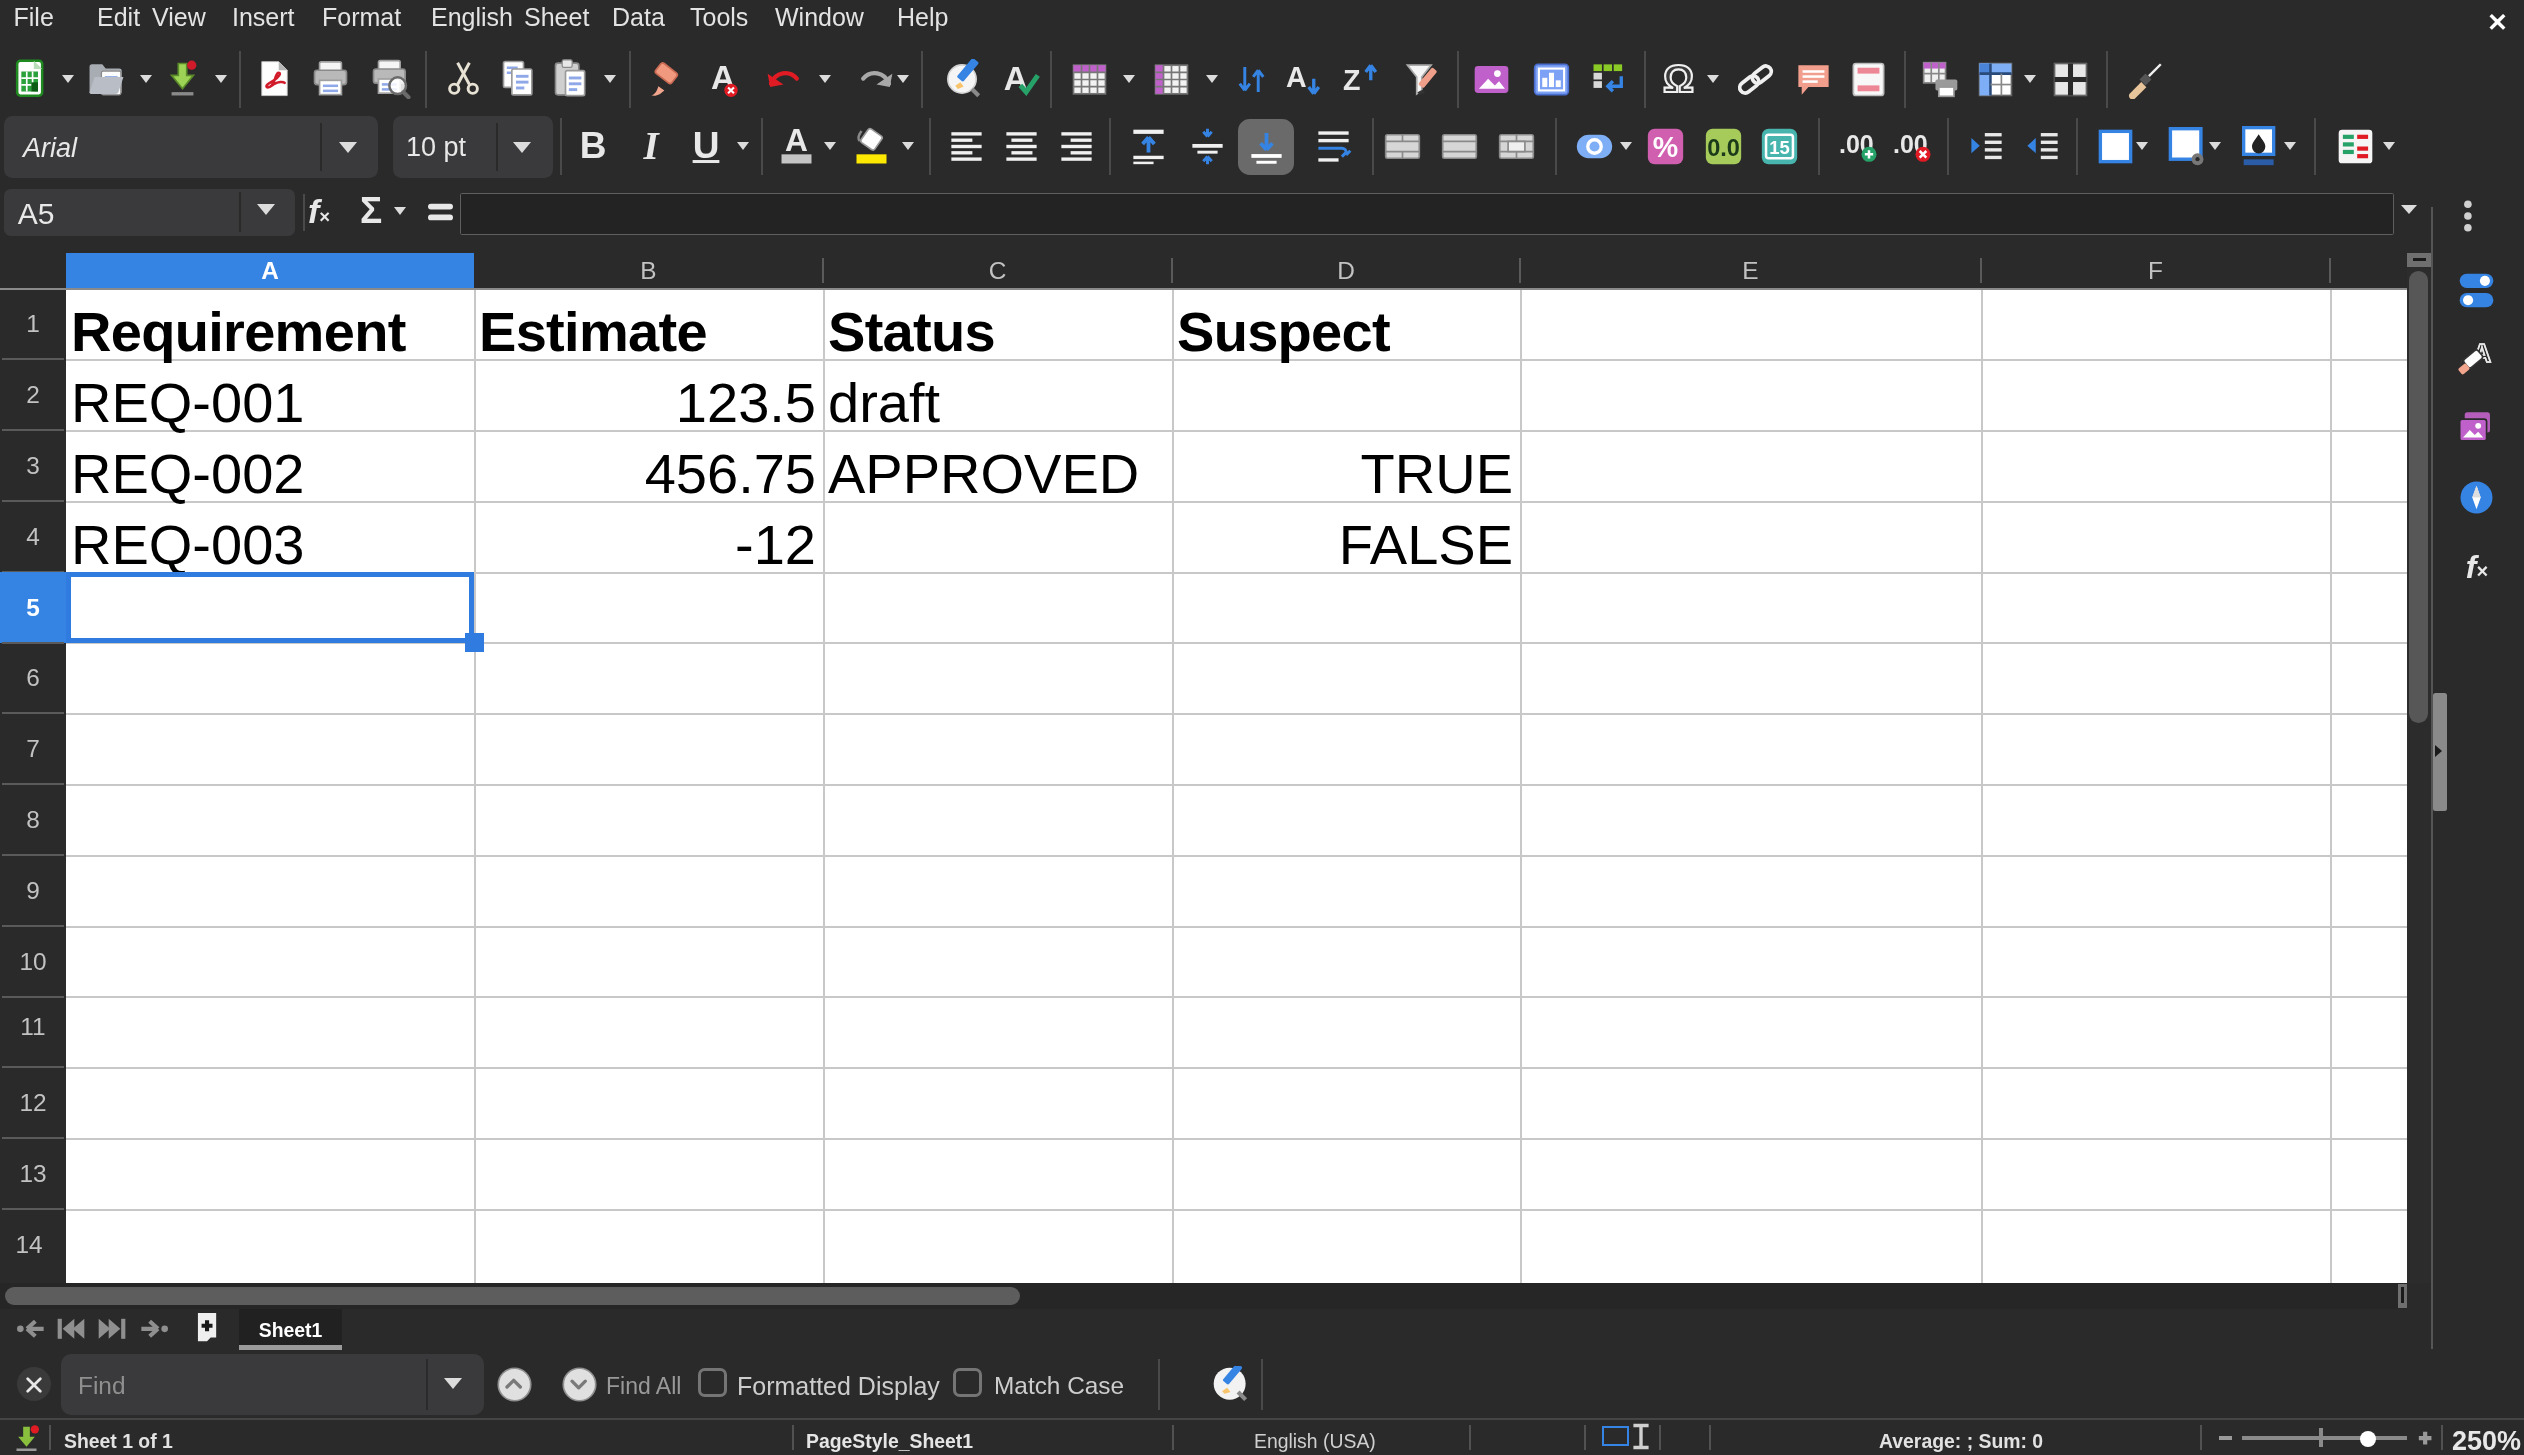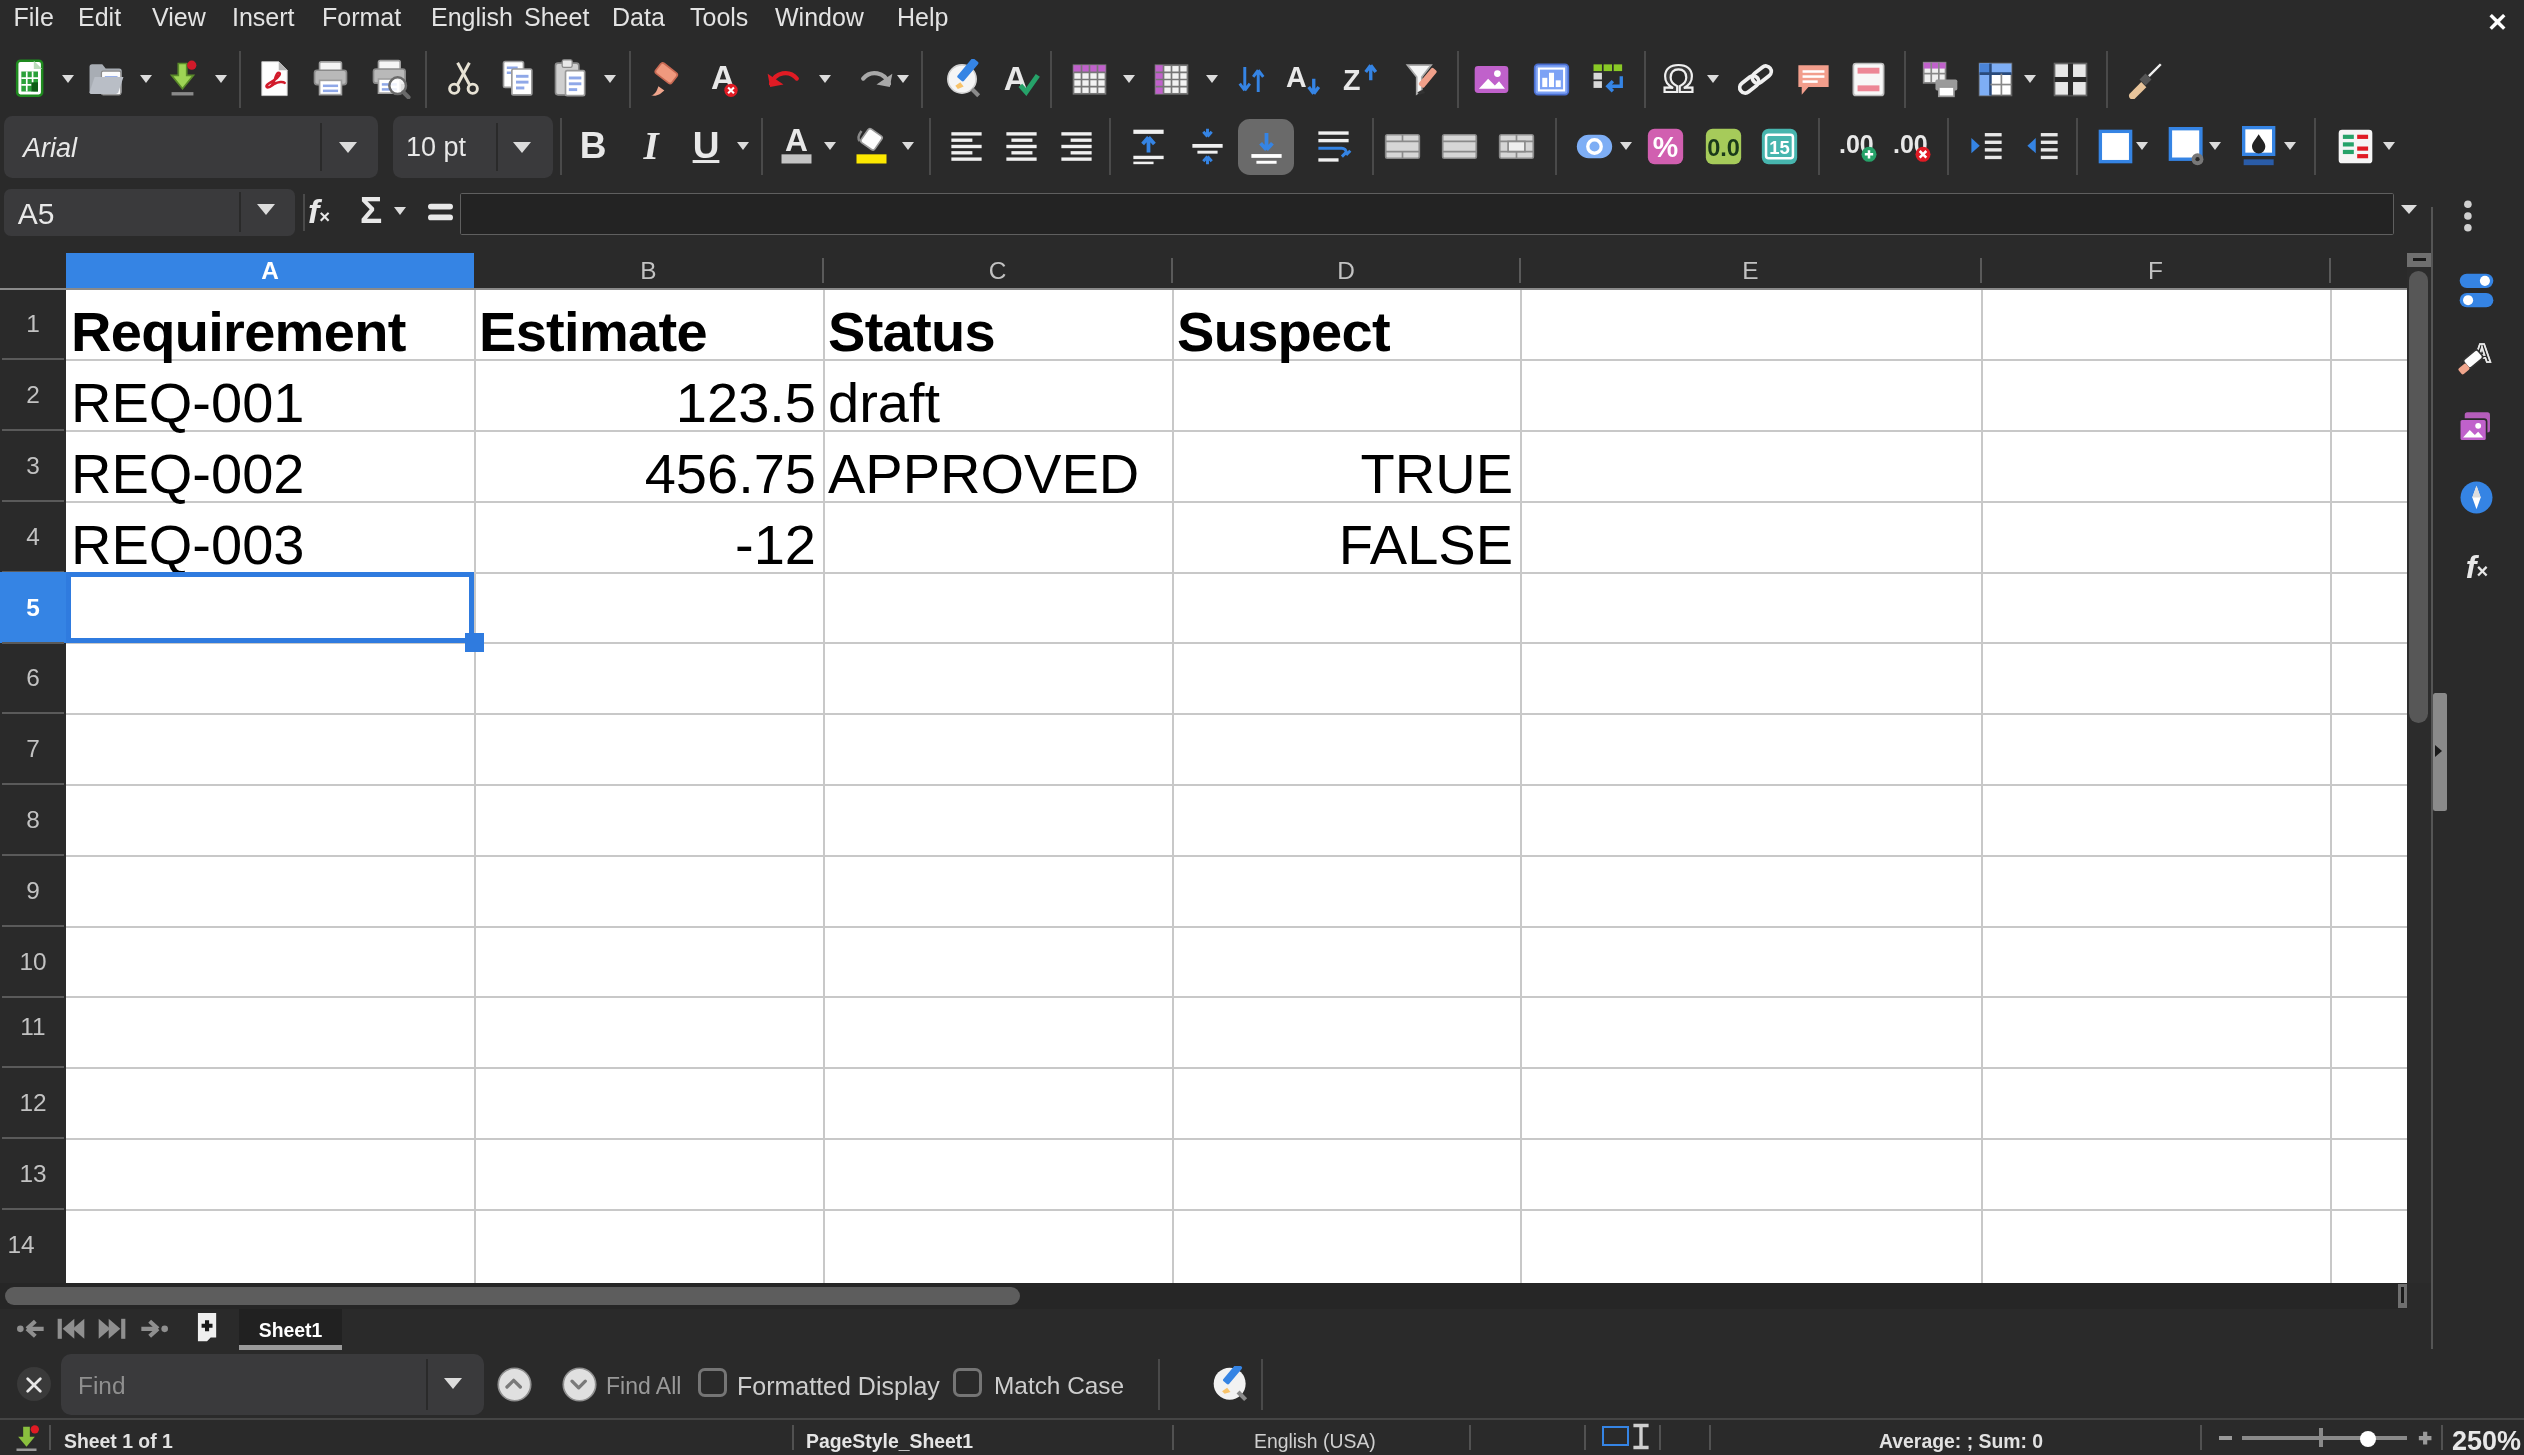--- a/index.html
+++ b/index.html
@@ -19,21 +19,21 @@
 .htick{position:absolute;top:258px;width:1.7px;height:25px;background:#5a5a5a;}
 .vtick{position:absolute;left:1.7px;width:62px;height:1.7px;background:#5a5a5a;}
 .ssep{position:absolute;top:1425px;height:25px;width:1.7px;background:#515151;}
 .stxt{position:absolute;color:#cfcfcf;font-size:19.4px;white-space:nowrap;}
 .fsep{position:absolute;background:#4a4a4a;}
 </style>
 </head>
 <body>
 
 <div class="menu" style="top:2.5px;left:13.5px;">File</div>
-<div class="menu" style="top:2.5px;left:78px;text-align:center;">Edit</div>
+<div class="menu" style="top:2.5px;left:97px;text-align:center;">Edit</div>
 <div class="menu" style="top:2.5px;left:152px;">View</div>
 <div class="menu" style="top:2.5px;left:232px;">Insert</div>
 <div class="menu" style="top:2.5px;left:322px;">Format</div>
 <div class="menu" style="top:2.5px;left:431px;">English</div>
 <div class="menu" style="top:2.5px;left:524px;">Sheet</div>
 <div class="menu" style="top:2.5px;left:612px;">Data</div>
 <div class="menu" style="top:2.5px;left:690px;">Tools</div>
 <div class="menu" style="top:2.5px;left:775px;">Window</div>
 <div class="menu" style="top:2.5px;left:897px;">Help</div>
 <div class="menu" style="left:2487px;top:7.6px;font-size:25px;color:#fff;font-weight:bold;">✕</div>
@@ -480,21 +480,21 @@
 <div class="rowhdr" style="left:0;top:855px;width:66px;height:71px;">9</div>
 <div class="vtick" style="top:925px;"></div>
 <div class="rowhdr" style="left:0;top:926px;width:66px;height:71px;">10</div>
 <div class="vtick" style="top:996px;"></div>
 <div class="rowhdr" style="left:0;top:996px;width:66px;height:62px;">11</div>
 <div class="vtick" style="top:1066px;"></div>
 <div class="rowhdr" style="left:0;top:1067px;width:66px;height:71px;">12</div>
 <div class="vtick" style="top:1137px;"></div>
 <div class="rowhdr" style="left:0;top:1138px;width:66px;height:71px;">13</div>
 <div class="vtick" style="top:1208px;"></div>
-<div class="rowhdr" style="left:0;top:1209px;width:42px;height:71px;">14</div>
+<div class="rowhdr" style="left:8px;top:1209px;width:42px;height:71px;">14</div>
 </div>
 
 <div id="grid">
 <div class="gl-v" style="left:474px;top:290px;height:993px;"></div>
 <div class="gl-v" style="left:823px;top:290px;height:993px;"></div>
 <div class="gl-v" style="left:1172px;top:290px;height:993px;"></div>
 <div class="gl-v" style="left:1520px;top:290px;height:993px;"></div>
 <div class="gl-v" style="left:1981px;top:290px;height:993px;"></div>
 <div class="gl-v" style="left:2330px;top:290px;height:993px;"></div>
 <div class="gl-h" style="left:66px;top:359px;width:2341px;"></div>

